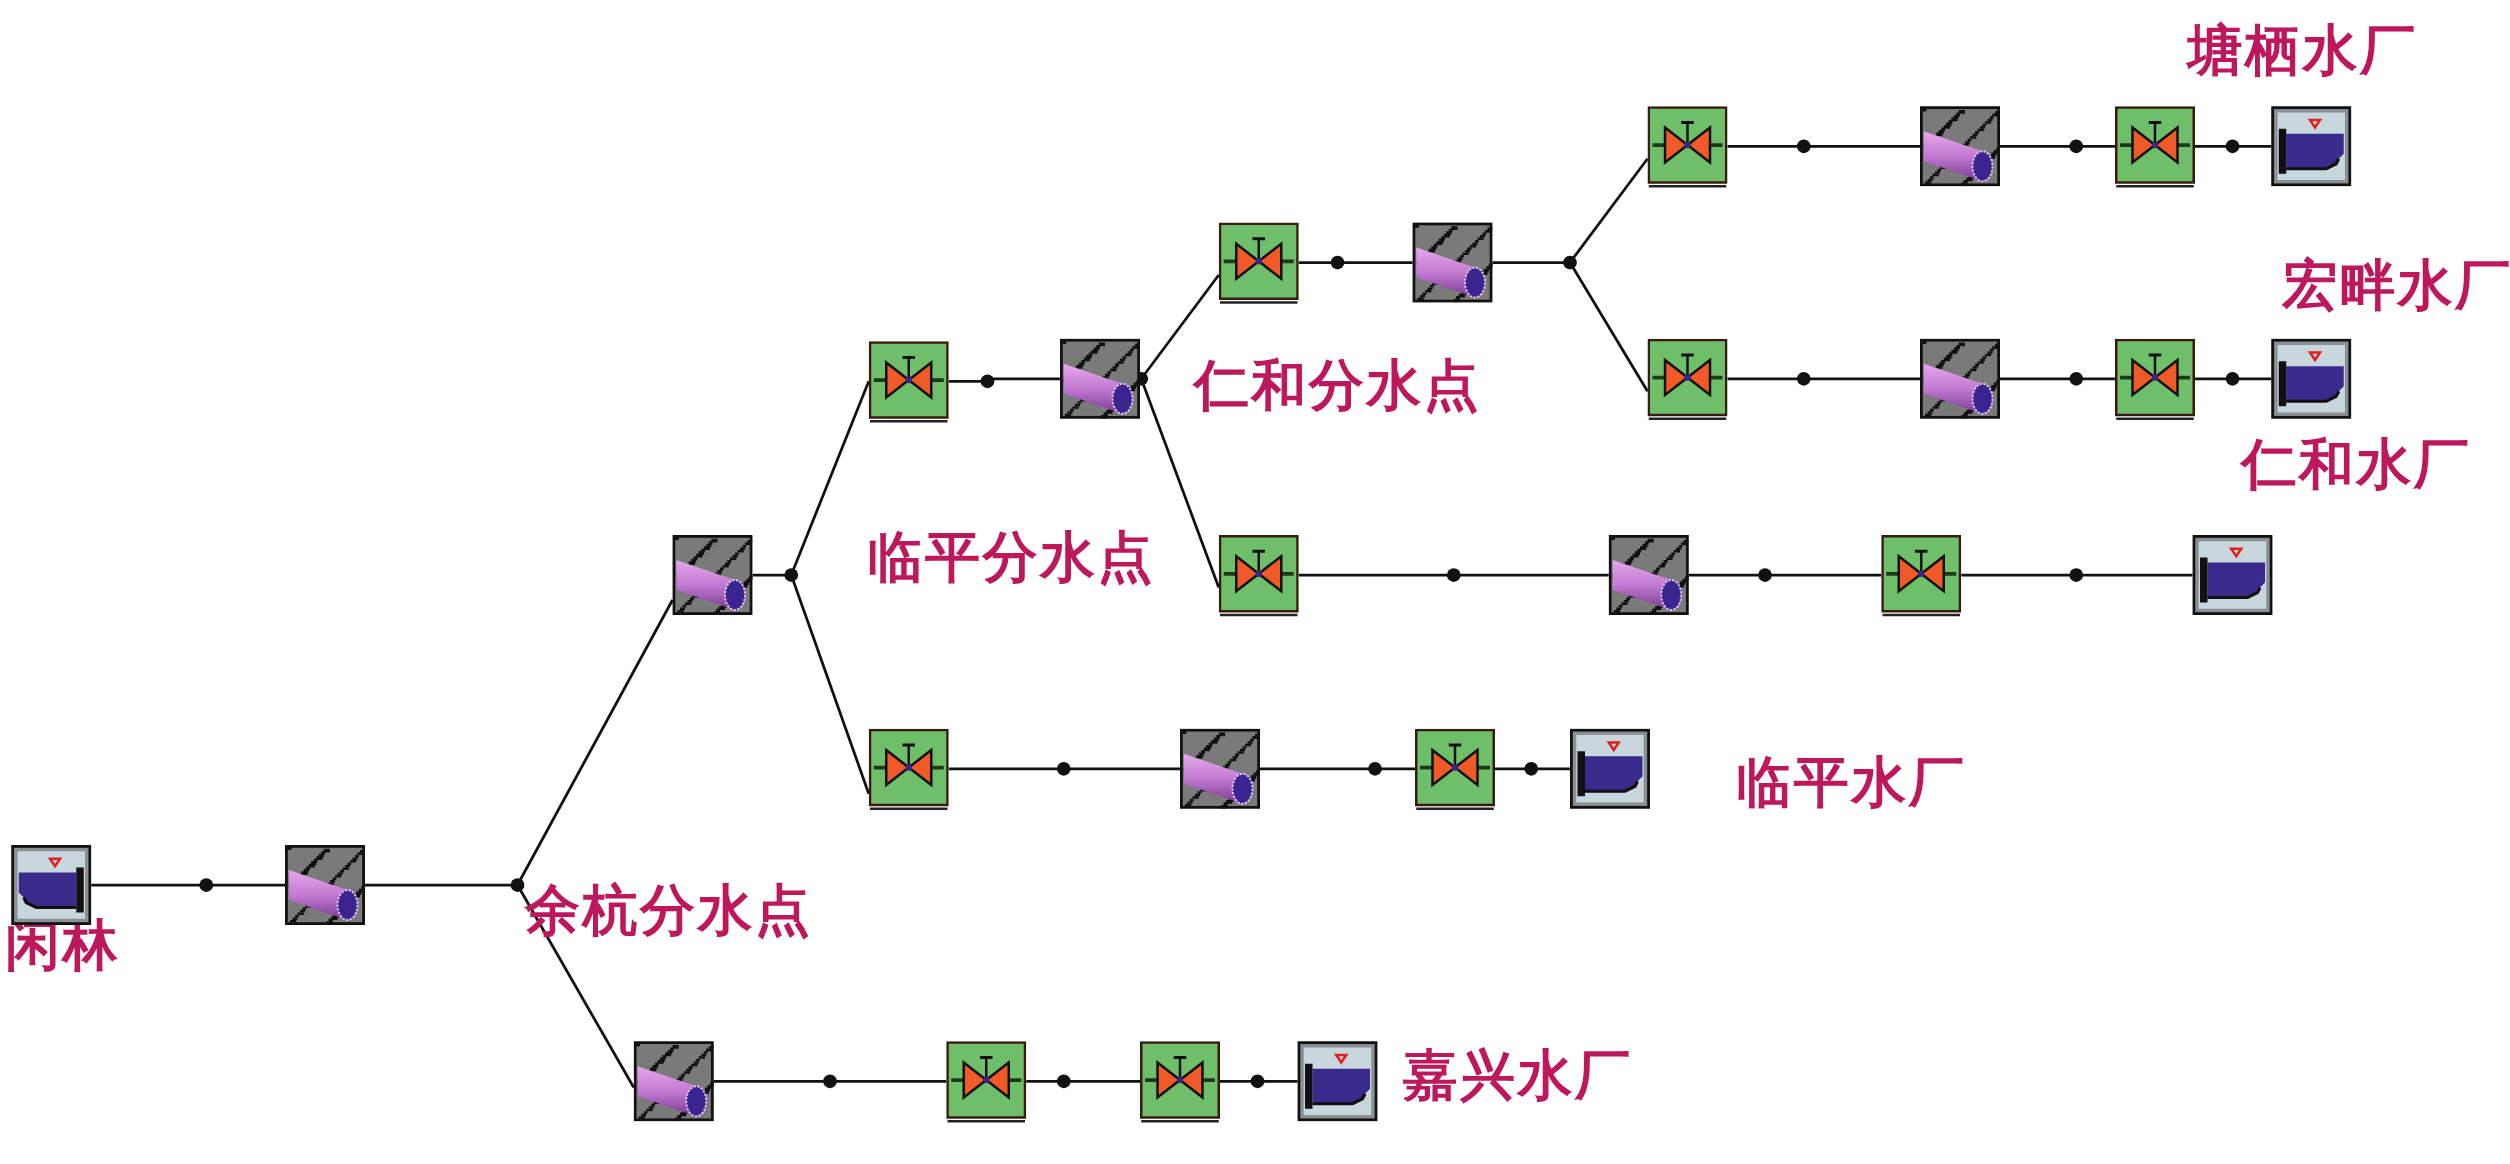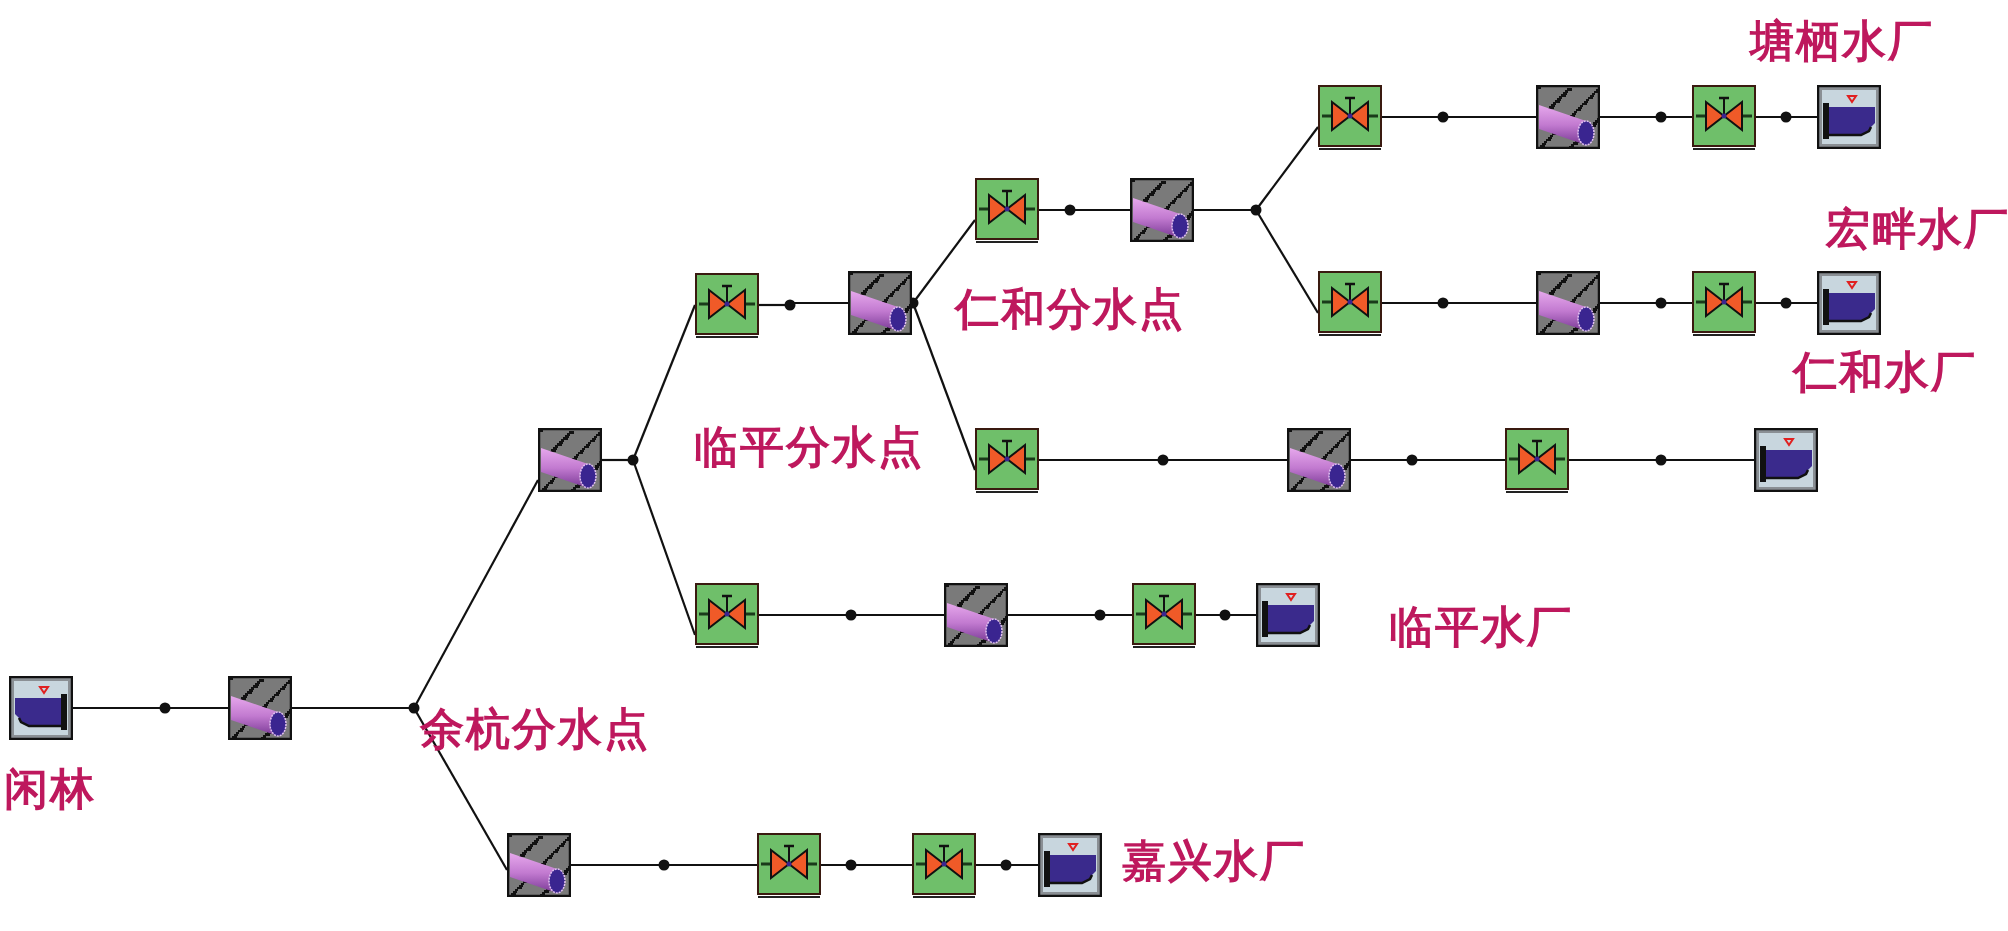--- a/index.html
+++ b/index.html
@@ -61,21 +61,21 @@
       <circle cx="1225" cy="615" r="5.5" fill="#111111"></circle>
       <line x1="414" y1="708" x2="507" y2="870" stroke="#111111" stroke-width="2.2"></line>
       <line x1="571" y1="865" x2="757" y2="865" stroke="#111111" stroke-width="2.2"></line>
       <circle cx="664" cy="865" r="5.5" fill="#111111"></circle>
       <line x1="821" y1="865" x2="912" y2="865" stroke="#111111" stroke-width="2.2"></line>
       <circle cx="851" cy="865" r="5.5" fill="#111111"></circle>
       <line x1="976" y1="865" x2="1038" y2="865" stroke="#111111" stroke-width="2.2"></line>
       <circle cx="1006" cy="865" r="5.5" fill="#111111"></circle>
     </svg>
 
-  <div class="label" style="left:4px;top:770px;">闲林</div>
+  <div class="label" style="left:4px;top:738px;">闲林</div>
   <div class="label" style="left:420px;top:710px;">余杭分水点</div>
   <div class="label" style="left:694px;top:428px;">临平分水点</div>
   <div class="label" style="left:955px;top:290px;">仁和分水点</div>
   <div class="label" style="left:1750px;top:22px;">塘栖水厂</div>
   <div class="label" style="left:1808px;top:210px;margin-left:18px;">宏畔水厂</div>
   <div class="label" style="left:1793px;top:353px;">仁和水厂</div>
   <div class="label" style="left:1389px;top:596px;margin-top:12px;">临平水厂</div>
   <div class="label" style="left:1122px;top:842px;text-align:center;">嘉兴水厂</div>
 <div class="node" style="left: 9px; top: 676px;"><svg width="64" height="64" viewBox="0 0 64 64">
       <rect x="1" y="1" width="62" height="62" fill="#8a8f94" stroke="#111" stroke-width="2.5"></rect>

